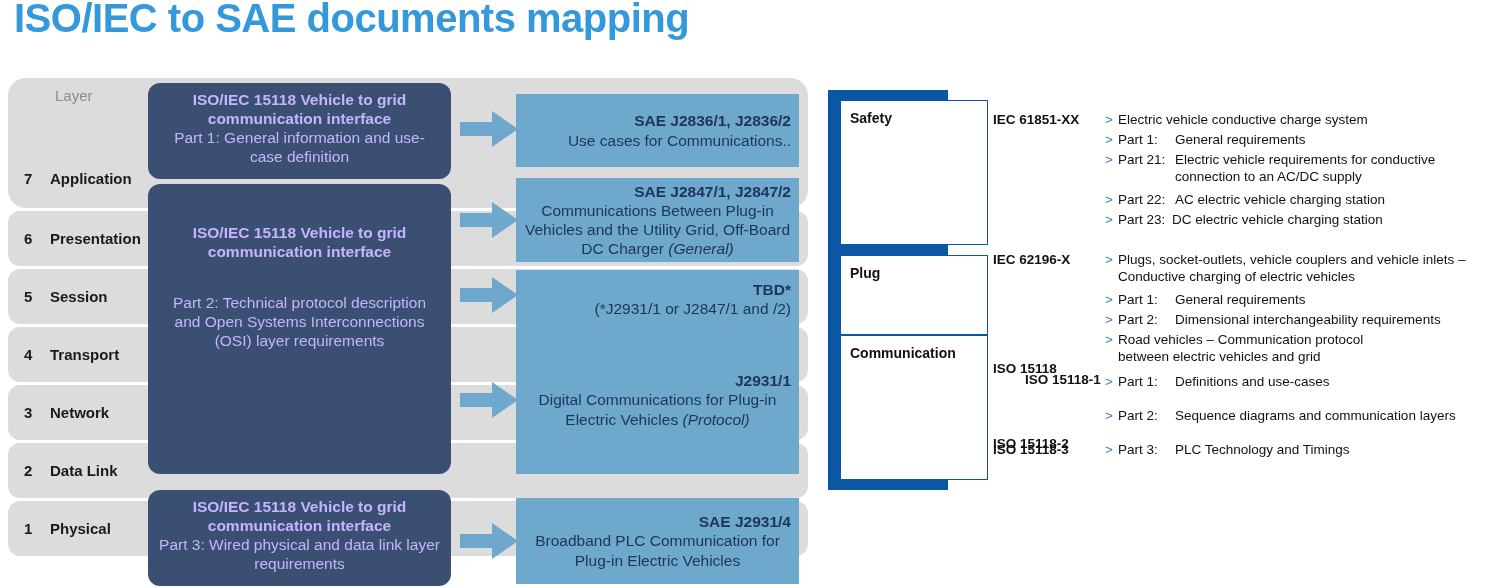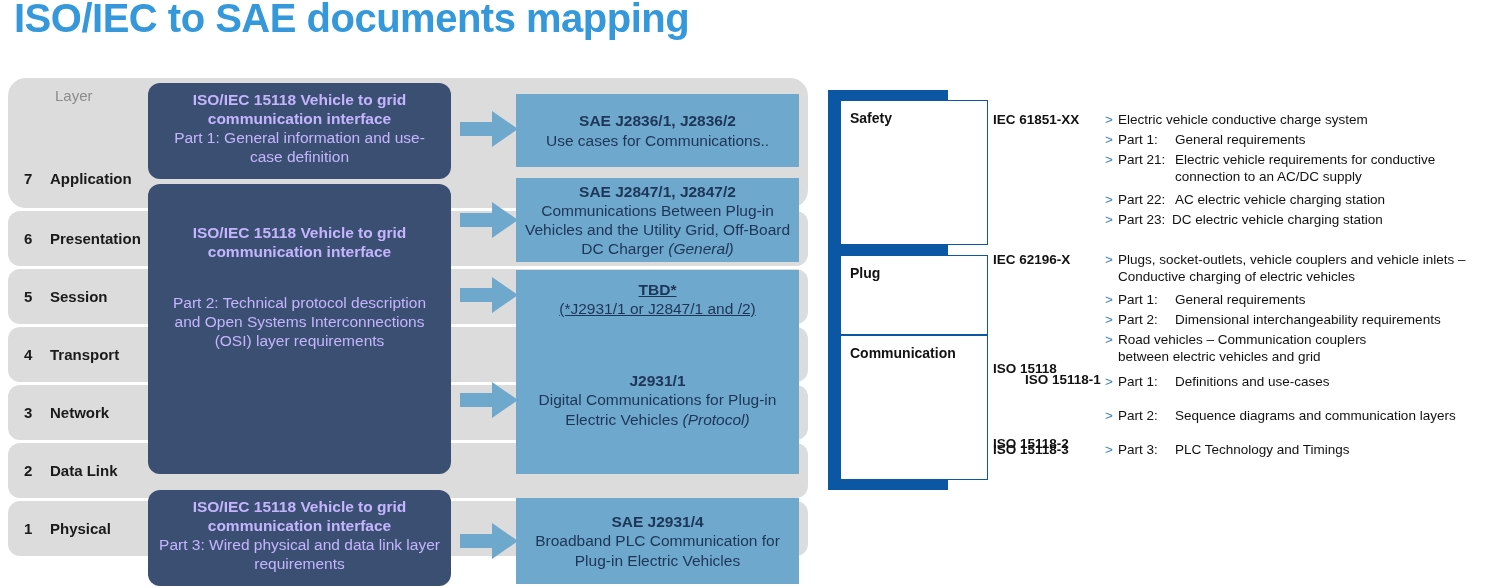--- a/index.html
+++ b/index.html
@@ -98,20 +98,21 @@
     color: #1d3557;
     text-align: center;
     box-sizing: border-box;
     padding: 6px 8px;
     font-size: 15.5px;
     line-height: 1.23;
     display: flex;
     flex-direction: column;
     justify-content: center;
     z-index: 5;
+    align-items: flex-end;
   }
   .sae-box .hdr { font-weight: bold; }
   .sae-box .bdy { font-weight: normal; }
   .sae-box i { font-style: italic; }
 
   
   .arrow {
     position: absolute;
     left: 452px;
     width: 58px; height: 36px;
@@ -235,21 +236,21 @@
   <div class="sae-box" style="top:16px;height:73px;">
     <div class="hdr">SAE J2836/1, J2836/2</div>
     <div class="bdy">Use cases for Communications..</div>
   </div>
 
   <div class="sae-box" style="top:100px;height:84px;">
     <div class="hdr">SAE J2847/1, J2847/2</div>
     <div><span class="bdy">Communications Between Plug-in Vehicles and the Utility Grid, Off-Board DC Charger </span><i>(General)</i></div>
   </div>
 
-  <div class="sae-box" style="top:192px;height:58px;text-decoration:underline;">
+  <div class="sae-box" style="top:192px;height:58px;">
     <div class="hdr">TBD*</div>
     <div class="bdy">(*J2931/1 or J2847/1 and /2)</div>
   </div>
 
   <div class="sae-box" style="top:248px;height:148px;">
     <div class="hdr">J2931/1</div>
     <div><span class="bdy">Digital Communications for Plug-in Electric Vehicles </span><i>(Protocol)</i></div>
   </div>
 
   <div class="sae-box" style="top:420px;height:86px;">
@@ -333,21 +334,21 @@
     <span class="cont">Conductive charging of electric vehicles</span>
   </div>
   <div class="bullet-row" style="top:201px;">
     <span class="gt">&gt;</span><span class="pt" style="width:57px;">Part 1:</span><span>General requirements</span>
   </div>
   <div class="bullet-row" style="top:221px;">
     <span class="gt">&gt;</span><span class="pt" style="width:57px;">Part 2:</span><span>Dimensional interchangeability requirements</span>
   </div>
 
   <div class="bullet-row" style="top:241px;">
-    <span class="gt">&gt;</span><span>Road vehicles – Communication couplers</span>
+    <span class="gt">&gt;</span><span>Road vehicles – Communication protocol</span>
     <span class="cont">between electric vehicles and grid</span>
   </div>
   <div class="bullet-row" style="top:283px;">
     <span class="gt">&gt;</span><span class="pt" style="width:57px;">Part 1:</span><span>Definitions and use-cases</span>
   </div>
   <div class="bullet-row" style="top:317px;">
     <span class="gt">&gt;</span><span class="pt" style="width:57px;">Part 2:</span><span>Sequence diagrams and communication layers</span>
   </div>
   <div class="bullet-row" style="top:351px;">
     <span class="gt">&gt;</span><span class="pt" style="width:57px;">Part 3:</span><span>PLC Technology and Timings</span>

